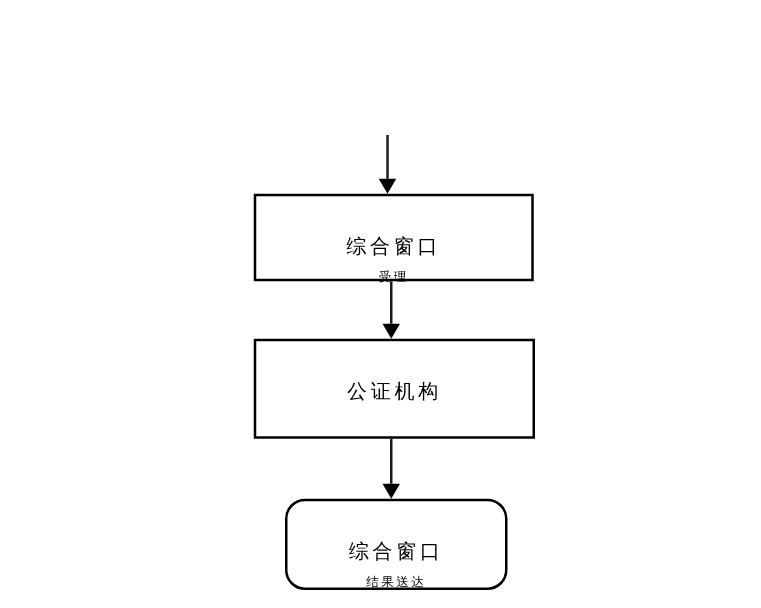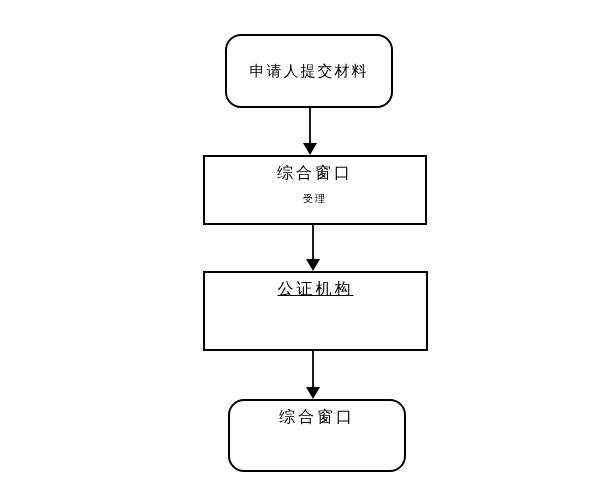--- a/index.html
+++ b/index.html
@@ -27,21 +27,21 @@
     text-align: center;
   }
   .node.rounded {
     border-radius: 16px;
   }
   .node.center-v {
     justify-content: center;
   }
   .node.top-lines {
     justify-content: flex-start;
-    padding-top: 3px;
+    padding-top: 27px;
   }
   .node-line1 {
     font-size: 16px;
     letter-spacing: 3px;
     line-height: 26px;
     white-space: nowrap;
   }
   .node-line2 {
     font-size: 10px;
     letter-spacing: 2px;
@@ -69,34 +69,31 @@
   .arrow-head {
     width: 0;
     height: 0;
     border-left: 7px solid transparent;
     border-right: 7px solid transparent;
     border-top: 12px solid #000000;
   }
   
   #node-1 { left: 225px; top: 34px;  width: 168px; height: 74px; }
   #node-2 { left: 203px; top: 155px; width: 224px; height: 70px; }
-  #node-3 { left: 203px; top: 271px; width: 225px; height: 80px; text-decoration: underline; }
+  #node-3 { left: 203px; top: 271px; width: 225px; height: 80px; }
   #node-4 { left: 228px; top: 399px; width: 178px; height: 73px; }
   #arrow-1 { left: 303px; top: 108px; height: 47px; }
   #arrow-2 { left: 306px; top: 225px; height: 46px; }
   #arrow-3 { left: 306px; top: 351px; height: 48px; }
 </style>
 </head>
 <body>
 
 <div class="canvas">
 
-  <div class="node rounded center-v" id="node-1">
-    <div class="node-single">申请人提交材料</div>
-  </div>
 
   <div class="arrow" id="arrow-1">
     <div class="arrow-shaft"></div>
     <div class="arrow-head"></div>
   </div>
 
   <div class="node top-lines" id="node-2">
     <div class="node-line1">综合窗口</div>
     <div class="node-line2">受理</div>
   </div>
@@ -110,15 +107,16 @@
     <div class="node-line1">公证机构</div>
   </div>
 
   <div class="arrow" id="arrow-3">
     <div class="arrow-shaft"></div>
     <div class="arrow-head"></div>
   </div>
 
   <div class="node rounded top-lines" id="node-4">
     <div class="node-line1">综合窗口</div>
+    <div class="node-line2">结果送达</div>
   </div>
 
 </div>
 
 </body></html>

